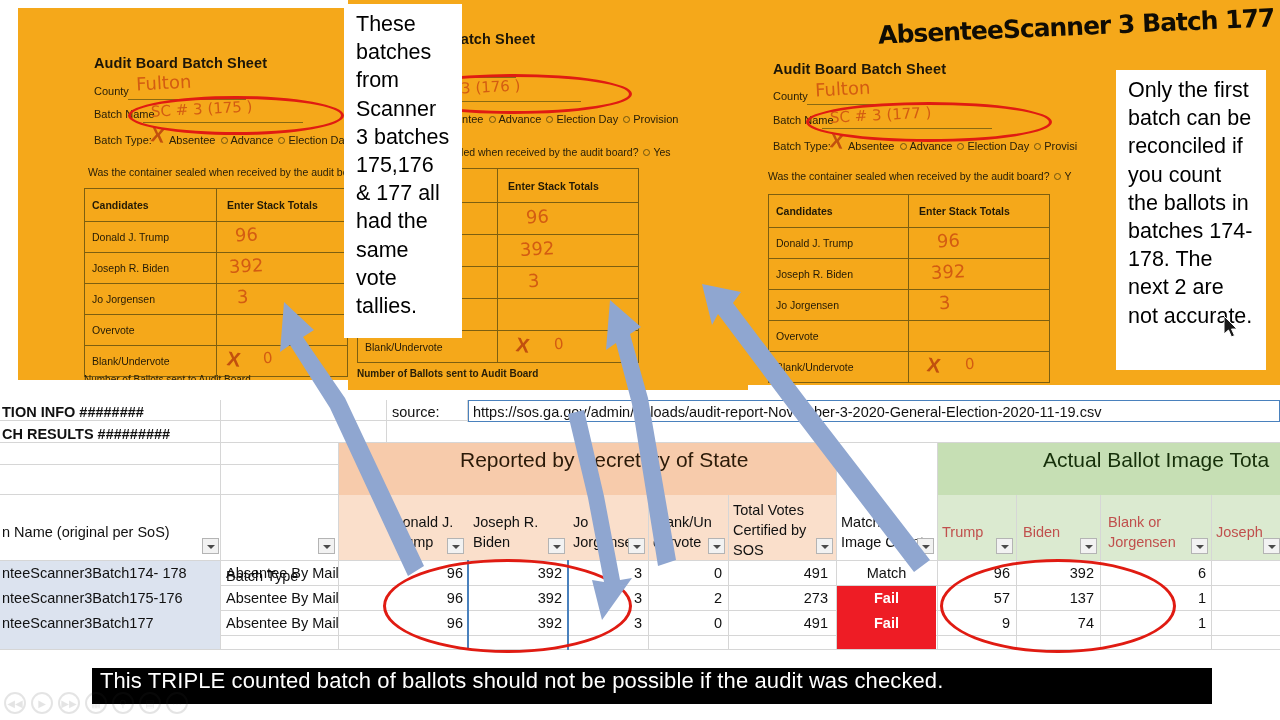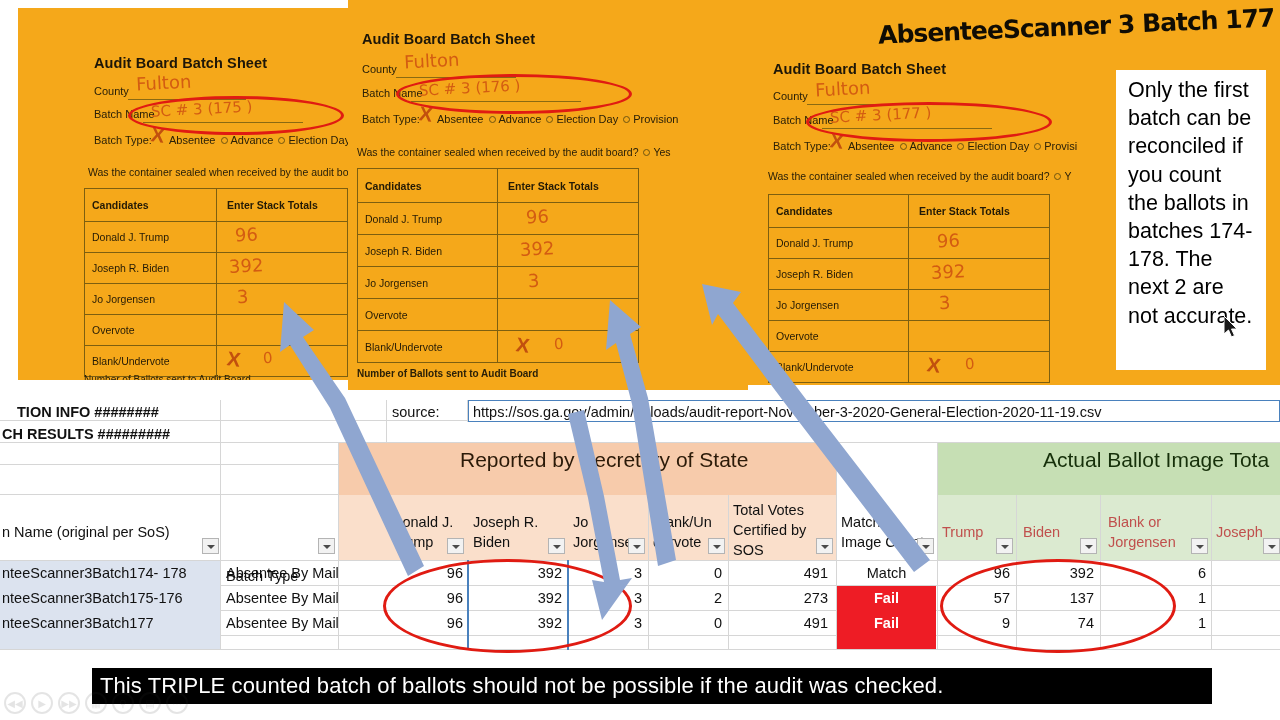--- a/index.html
+++ b/index.html
@@ -63,21 +63,21 @@
   .cellTxt{position:absolute;font-size:14.5px;color:#111;white-space:nowrap;}
   .band{position:absolute;}
   .filt{position:absolute;width:17px;height:16px;background:#f2f2f2;
         border:1px solid #b4b4b4;box-sizing:border-box;}
   .filt:after{content:"";position:absolute;left:4px;top:6px;
               border-left:4px solid transparent;border-right:4px solid transparent;
               border-top:4px solid #4a4a4a;}
 
   .arrow{position:absolute;z-index:25;}
   #caption-bar{position:absolute;left:92px;top:668px;width:1120px;height:36px;
-               background:#000000;z-index:50;display:flex;align-items:center;
+               background:#000000;z-index:50;display:flex;
                padding-left:8px;box-sizing:border-box;}
   #caption-bar span{color:#ffffff;font-size:22px;letter-spacing:.1px;}
 
   #player-controls{position:absolute;left:0px;top:688px;width:230px;height:30px;
                    display:flex;align-items:center;gap:5px;padding-left:4px;
                    box-sizing:border-box;opacity:.13;z-index:55;}
   .pctl{width:22px;height:22px;border:2px solid #3b3b3b;border-radius:50%;
         display:flex;align-items:center;justify-content:center;
         font-size:10px;color:#3b3b3b;box-sizing:border-box;}
 </style>
@@ -271,20 +271,21 @@
         <div class="c2" style="width:139px;">
           <span class="xmark" style="left:18px;top:2px;">X</span>
           <span class="hand" style="left:56px;top:3px;position:absolute;font-size:15px;">0</span>
         </div>
       </div>
     </div>
 
     <div class="ellipse" style="left:58px;top:102px;width:240px;height:34px;"></div>
   </div>
 
+  <div class="callout" id="callout-left">These batches from Scanner 3 batches 175,176 &amp; 177 all had the same vote tallies.</div>
   <div class="callout" id="callout-right">Only the first batch can be reconciled if you count the ballots in batches 174-178. The next 2 are not accurate.</div>
 
   <svg class="cursor" style="left:1224px;top:316px;" width="16" height="24" viewBox="0 0 16 24">
     <polygon points="0,0 0,18 4.5,14 7.5,21 10.5,19.5 7.5,13 13,13" fill="#1a1a1a" stroke="#ffffff" stroke-width="1"></polygon>
   </svg>
 </div>
 
 <div id="sheet-area">
 
   <div class="band" style="left:338px;top:43px;width:498px;height:117px;background:#f7cbab;"></div>
@@ -309,21 +310,21 @@
   <div class="gl" style="left:567px;top:160px;width:2px;height:90px;background:#4a81bd;"></div>
   <div class="gl" style="left:648px;top:95px;width:1px;height:155px;"></div>
   <div class="gl" style="left:728px;top:95px;width:1px;height:155px;"></div>
   <div class="gl" style="left:836px;top:43px;width:1px;height:207px;"></div>
   <div class="gl" style="left:937px;top:43px;width:1px;height:207px;"></div>
   <div class="gl" style="left:1016px;top:95px;width:1px;height:155px;"></div>
   <div class="gl" style="left:1100px;top:95px;width:1px;height:155px;"></div>
   <div class="gl" style="left:1211px;top:95px;width:1px;height:155px;"></div>
   <div class="gl" style="left:467px;top:0px;width:1px;height:22px;"></div>
 
-  <div class="cellTxt" style="left:2px;top:4px;font-weight:bold;margin-left:15px;">TION INFO ########</div>
+  <div class="cellTxt" style="left:2px;top:4px;font-weight:bold;">TION INFO ########</div>
   <div class="cellTxt" style="left:2px;top:26px;font-weight:bold;">CH RESULTS #########</div>
 
   <div class="cellTxt" style="left:392px;top:4px;">source:</div>
   <div class="band" style="left:468px;top:0px;width:812px;height:22px;border:1px solid #4a81bd;box-sizing:border-box;background:#fff;"></div>
   <div class="cellTxt" style="left:473px;top:4px;">https://sos.ga.gov/admin/uploads/audit-report-November-3-2020-General-Election-2020-11-19.csv</div>
 
   <div class="cellTxt" style="left:460px;top:48px;font-size:21px;color:#2b1a08;">Reported by Secretary of State</div>
   <div class="cellTxt" style="left:1043px;top:48px;font-size:21px;color:#16300a;">Actual Ballot Image Tota</div>
 
   <div class="cellTxt" style="left:2px;top:124px;">n Name (original per SoS)</div>

